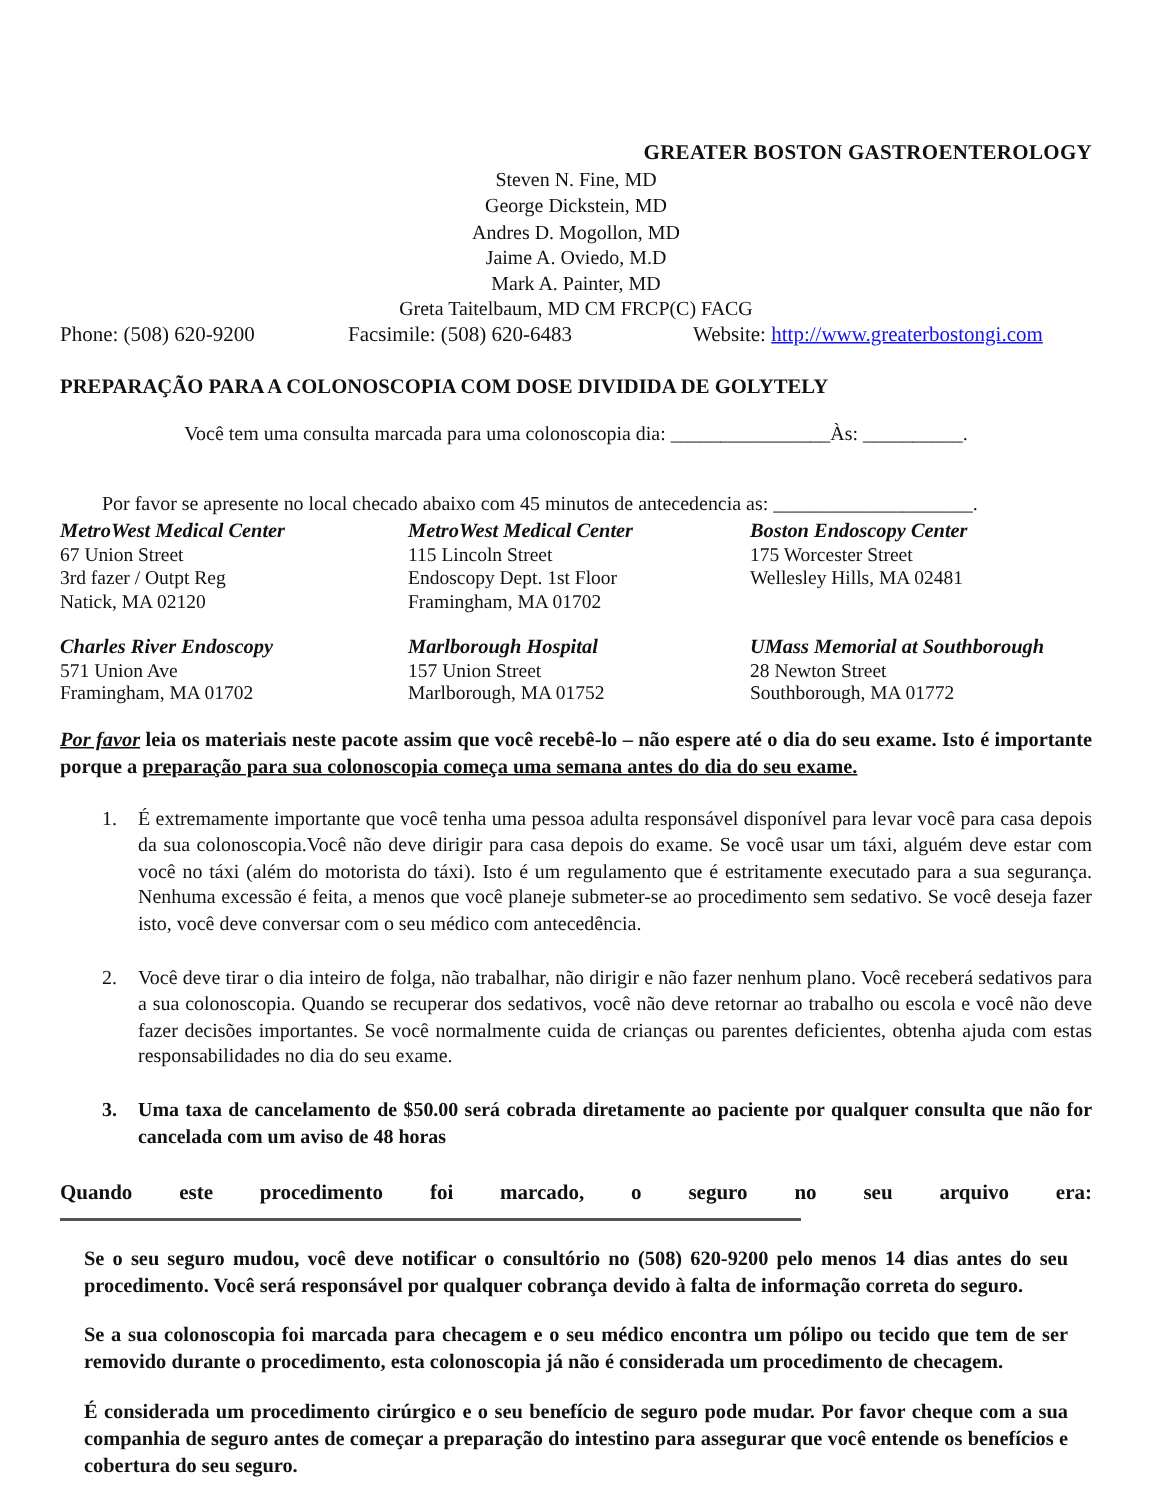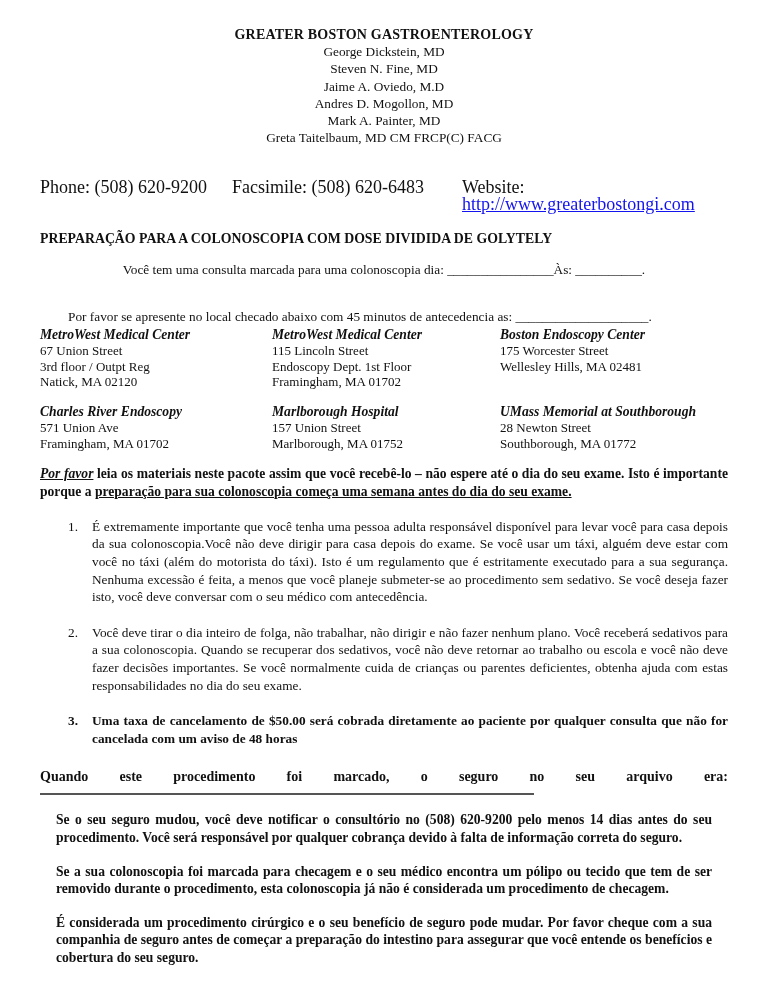--- a/index.html
+++ b/index.html
@@ -7,26 +7,26 @@
   body {
     width: 768px; height: 994px; overflow: hidden;
     font-family: "Liberation Serif", "DejaVu Serif", serif;
     color: #111111;
   }
   .page { width: 768px; height: 994px; background: #ffffff; }
   .content { margin: 0 40px; width: 688px; }
 
   
   .clinic-name {
-    margin-top: 26px; text-align: center;
+    margin-top: 94px; text-align: right;
     font-weight: bold; font-size: 14px; line-height: 17px;
     letter-spacing: 0.2px;
   }
   .doctor-line { text-align: center; font-size: 13.3px; line-height: 17.3px; }
-  .phone-row { display: flex; font-size: 18px; line-height: 17.3px; margin-top: 32px; }
+  .phone-row { display: flex; font-size: 14px; line-height: 17.3px; }
   .phone-row .p1 { width: 192px; }
   .phone-row .p2 { width: 230px; }
   .phone-row .p3 { flex: 1; }
   .weblink { color: #1414ee; text-decoration: underline; cursor: pointer; }
 
   
   .doc-title {
     margin-top: 17px; text-align: left;
     font-weight: bold; font-size: 13.8px; line-height: 17px;
   }
@@ -76,43 +76,43 @@
   }
   .forms-item { font-weight: bold; font-size: 13.8px; line-height: 18px; white-space: pre-wrap; }
 </style>
 </head>
 <body>
 
 <div class="page">
   <div class="content">
 
     <div class="clinic-name">GREATER BOSTON GASTROENTEROLOGY</div>
+    <div class="doctor-line">Steven N. Fine, MD</div>
     <div class="doctor-line">George Dickstein, MD</div>
-    <div class="doctor-line">Steven N. Fine, MD</div>
+    <div class="doctor-line">Andres D. Mogollon, MD</div>
     <div class="doctor-line">Jaime A. Oviedo, M.D</div>
-    <div class="doctor-line">Andres D. Mogollon, MD</div>
     <div class="doctor-line">Mark A. Painter, MD</div>
     <div class="doctor-line">Greta Taitelbaum, MD CM FRCP(C) FACG</div>
 
     <div class="phone-row">
       <span class="p1">Phone: (508) 620-9200</span>
       <span class="p2">Facsimile: (508) 620-6483</span>
       <span class="p3"><span>Website: </span><a class="weblink" href="#">http://www.greaterbostongi.com</a></span>
     </div>
 
     <div class="doc-title">PREPARAÇÃO PARA A COLONOSCOPIA COM DOSE DIVIDIDA DE GOLYTELY</div>
 
     <div class="appt-line">Você tem uma consulta marcada para uma colonoscopia dia: ________________Às: __________.</div>
     <div class="arrival-line">Por favor se apresente no local checado abaixo com 45 minutos de antecedencia as: ____________________.</div>
 
     <div class="loc-grid">
       <div>
         <div class="loc-name">MetroWest Medical Center</div>
         <div class="loc-line">67 Union Street</div>
-        <div class="loc-line">3rd floor / Outpt Reg</div>
+        <div class="loc-line">3rd fazer / Outpt Reg</div>
         <div class="loc-line">Natick, MA 02120</div>
       </div>
       <div>
         <div class="loc-name">MetroWest Medical Center</div>
         <div class="loc-line">115 Lincoln Street</div>
         <div class="loc-line">Endoscopy Dept. 1st Floor</div>
         <div class="loc-line">Framingham, MA 01702</div>
       </div>
       <div>
         <div class="loc-name">Boston Endoscopy Center</div>

